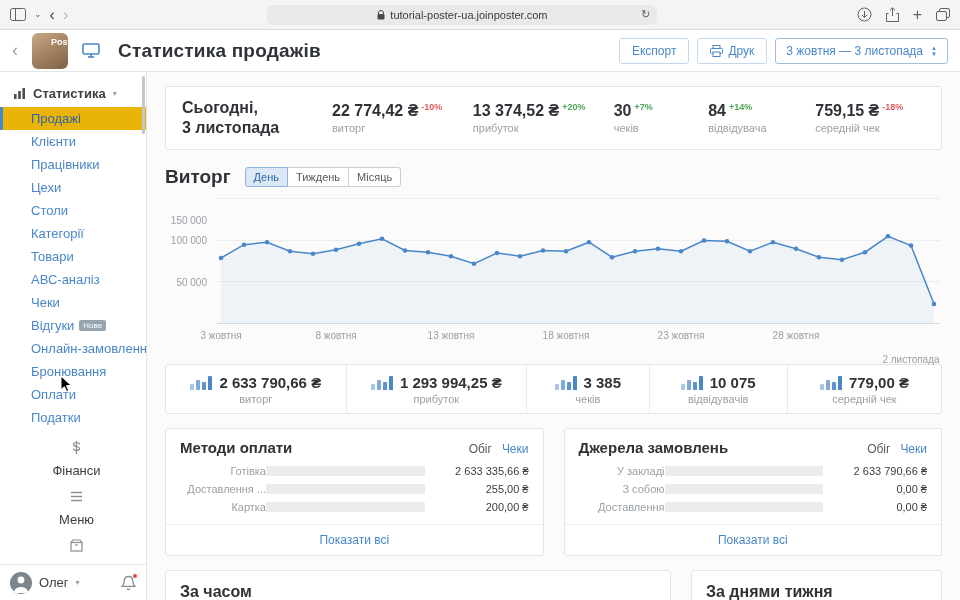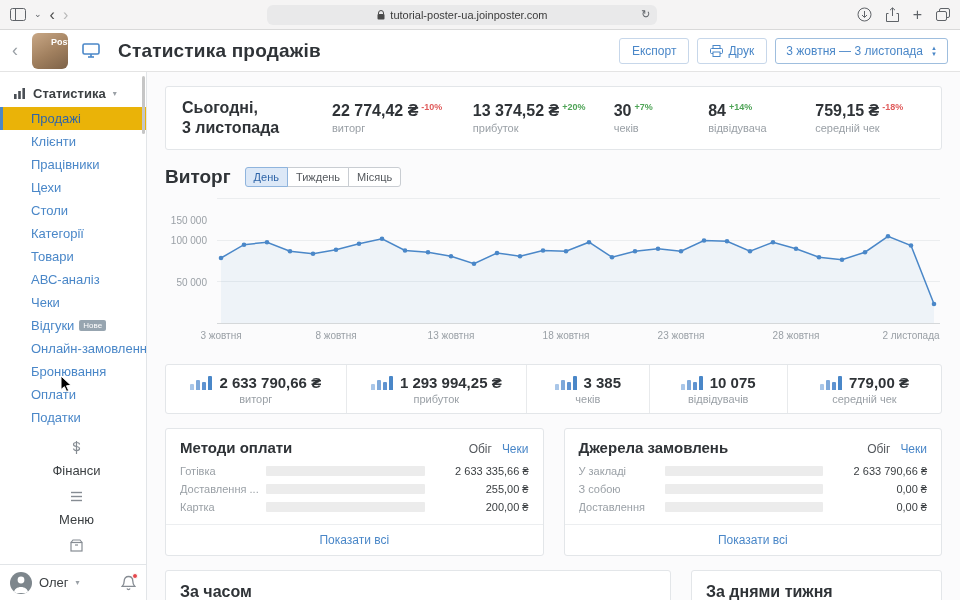--- a/index.html
+++ b/index.html
@@ -105,21 +105,21 @@
   .tot-val { font-size:15px; font-weight:bold; color:#2f3337; white-space:nowrap; }
   .tot-lbl { font-size:11px; color:#9aa0a6; margin-top:2px; }
 
   
   .two-col { display:grid; grid-template-columns:1fr 1fr; gap:20px; margin-top:14px; }
   .bd-head { display:flex; align-items:flex-end; padding:10px 14px 6px; }
   .bd-title { font-size:15px; font-weight:bold; color:#2f3337; }
   .bd-toggle { margin-left:auto; font-size:12px; display:flex; gap:10px; }
   .tg-on { color:#55595e; } .tg-link { color:#4a87c8; cursor:pointer; }
   .bd-row { display:flex; align-items:center; padding:3px 14px; }
-  .bd-lbl { width:86px; font-size:11px; color:#9aa0a6; white-space:nowrap; overflow:hidden; text-overflow:ellipsis; }
+  .bd-lbl { width:86px; font-size:11px; color:#9aa0a6; white-space:nowrap; overflow:hidden; text-overflow:ellipsis;text-align:right; }
   .bd-track { flex:1; height:10px; background:#ececec; border-radius:1px; overflow:hidden; }
   .bd-fill { height:100%; background:#3f6fbf; }
   .bd-val { width:104px; text-align:right; font-size:11px; color:#3c4043; white-space:nowrap; }
   .bd-foot { border-top:1px solid #eceef0; margin-top:8px; padding:8px 0; text-align:center;
     font-size:12px; color:#4a87c8; cursor:pointer; }
 
   
   .bottom-row { display:grid; grid-template-columns:506px 1fr; gap:20px; margin-top:14px; }
   .bt-card { height:150px; position:relative; }
   .bt-title { font-size:16px; font-weight:bold; color:#2f3337; padding:12px 14px 4px; }
@@ -415,21 +415,21 @@
             <circle cx="717.0" cy="106.0" r="2.3" fill="#4a87c8"></circle>
           </svg>
         </div>
       <div class="x-labels" id="x-labels">
           <span class="x-tick" style="left: 0.55325%;">3 жовтня</span>
           <span class="x-tick" style="left: 16.4592%;">8 жовтня</span>
           <span class="x-tick" style="left: 32.3651%;">13 жовтня</span>
           <span class="x-tick" style="left: 48.2711%;">18 жовтня</span>
           <span class="x-tick" style="left: 64.177%;">23 жовтня</span>
           <span class="x-tick" style="left: 80.083%;">28 жовтня</span>
-          <span class="x-tick" style="left: 95.9889%;">2 листопада</span>
+          <span class="x-tick" style="left: 95.9889%; margin-top: 24px;">2 листопада</span>
         </div>
     </div>
 
     <div class="card totals">
       <div class="tot-cell f-155">
         <div class="tot-top">
             <span class="mini-bars">
               <i style="height:6px;background:#a9c6e8;"></i>
               <i style="height:10px;background:#7fa9da;"></i>
               <i style="height:8px;background:#5f93d0;"></i>

